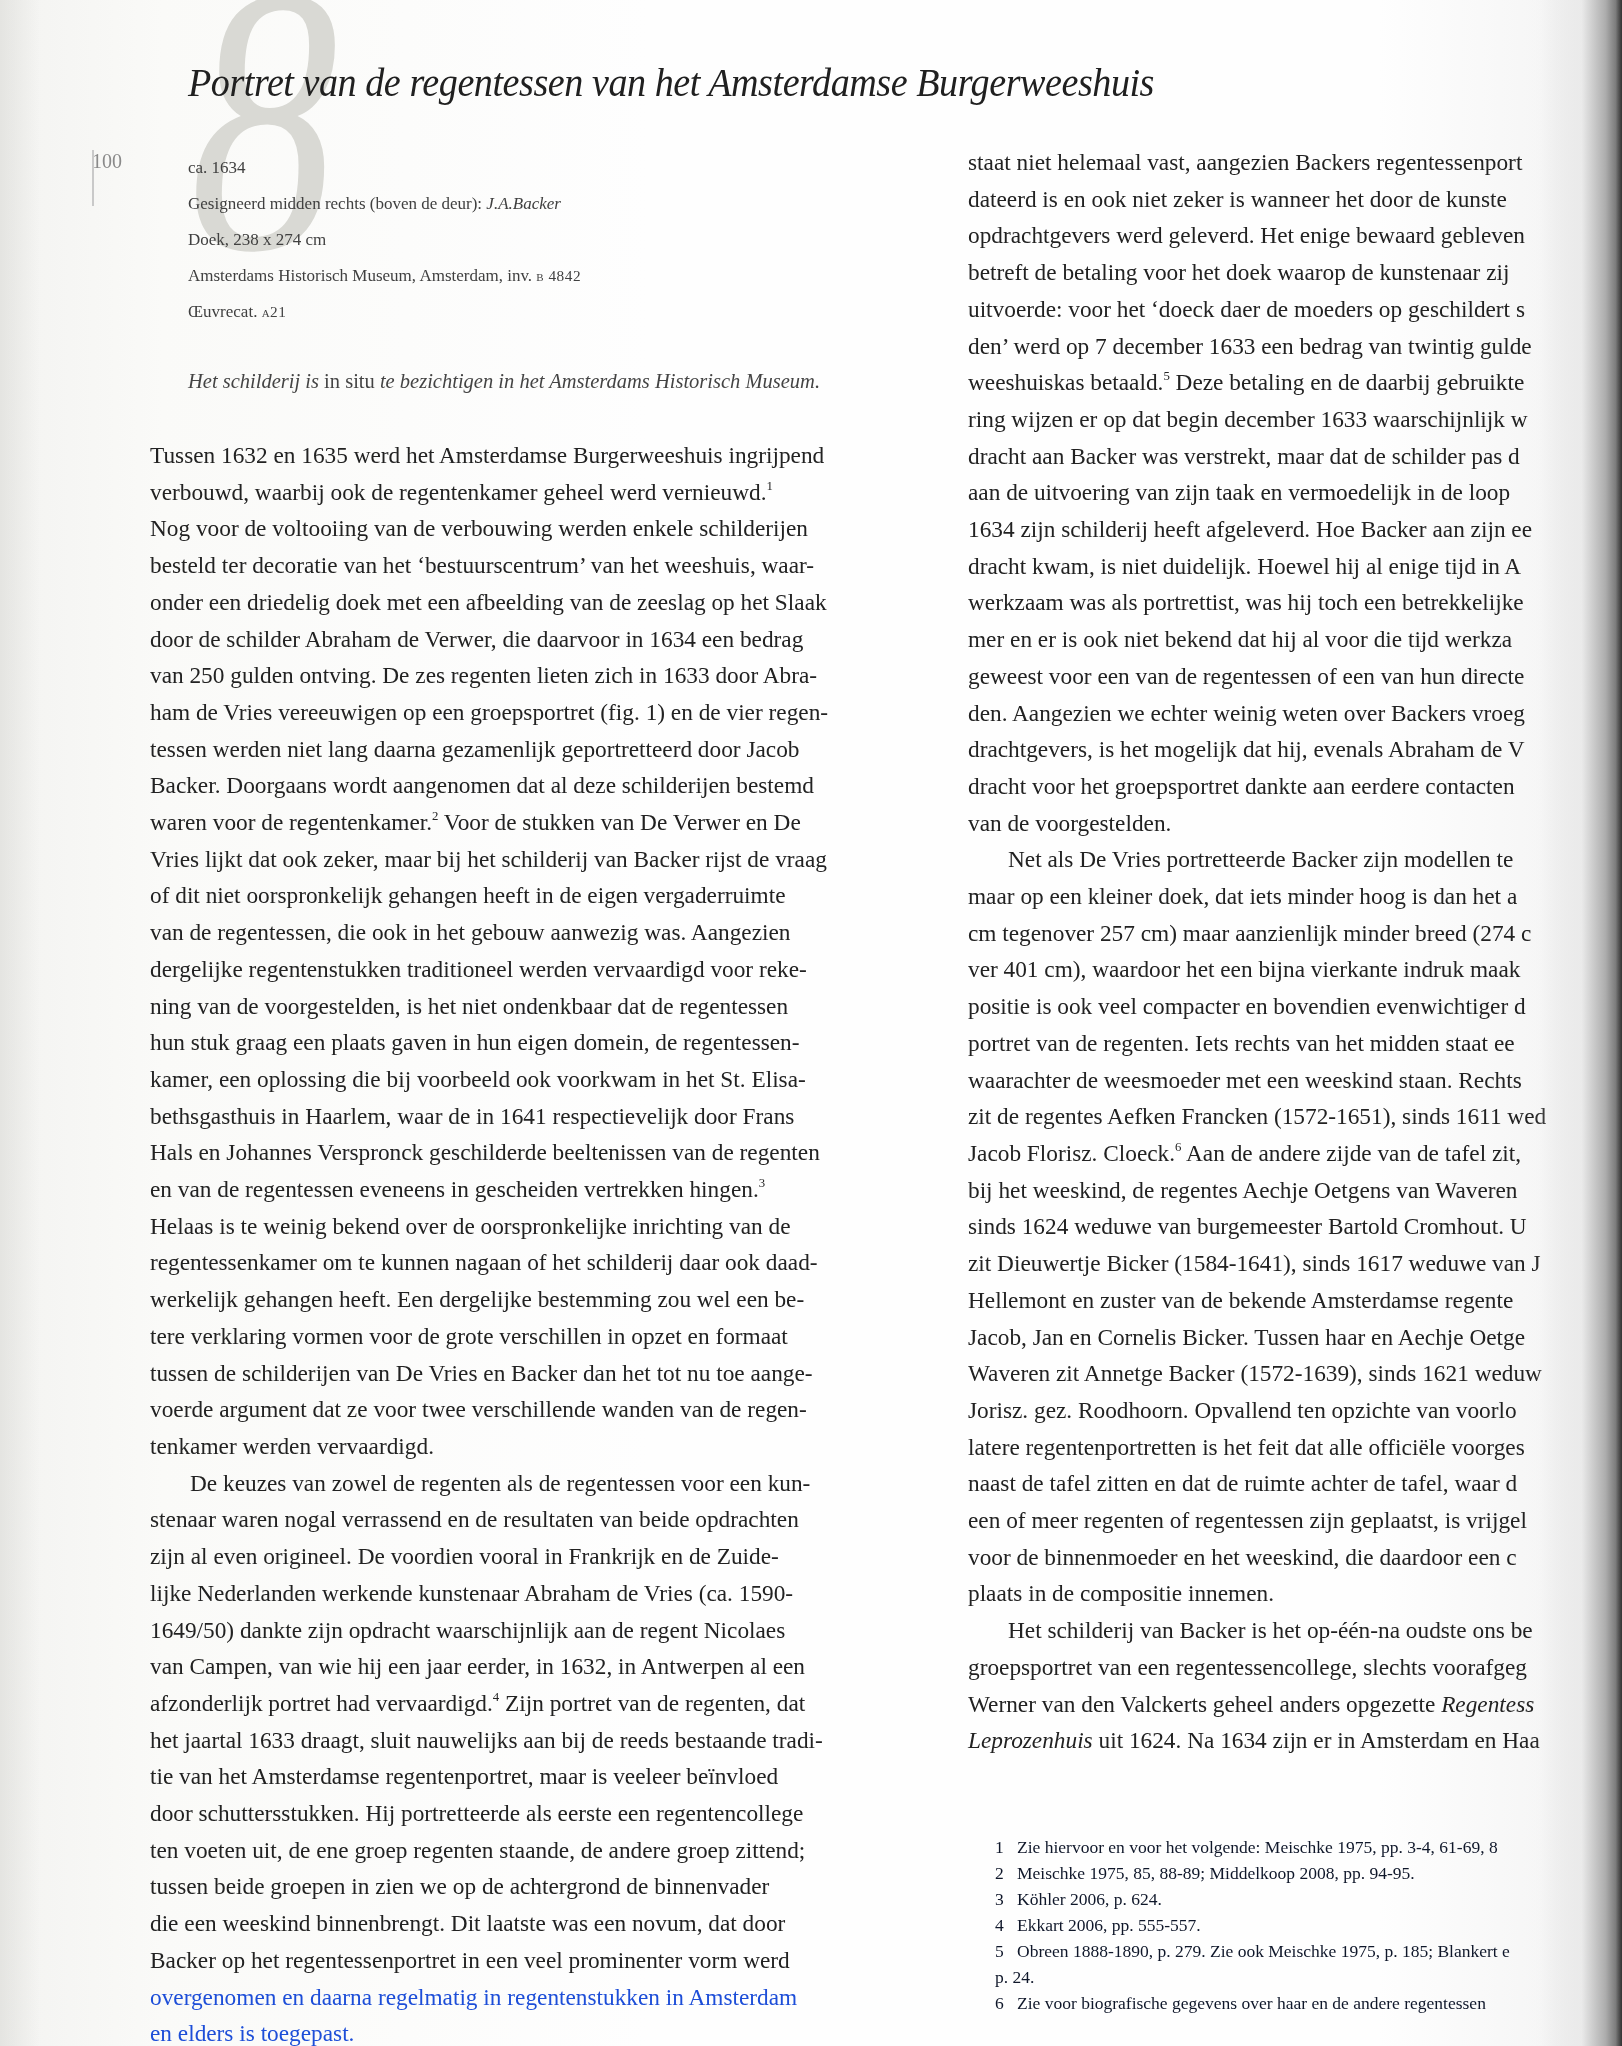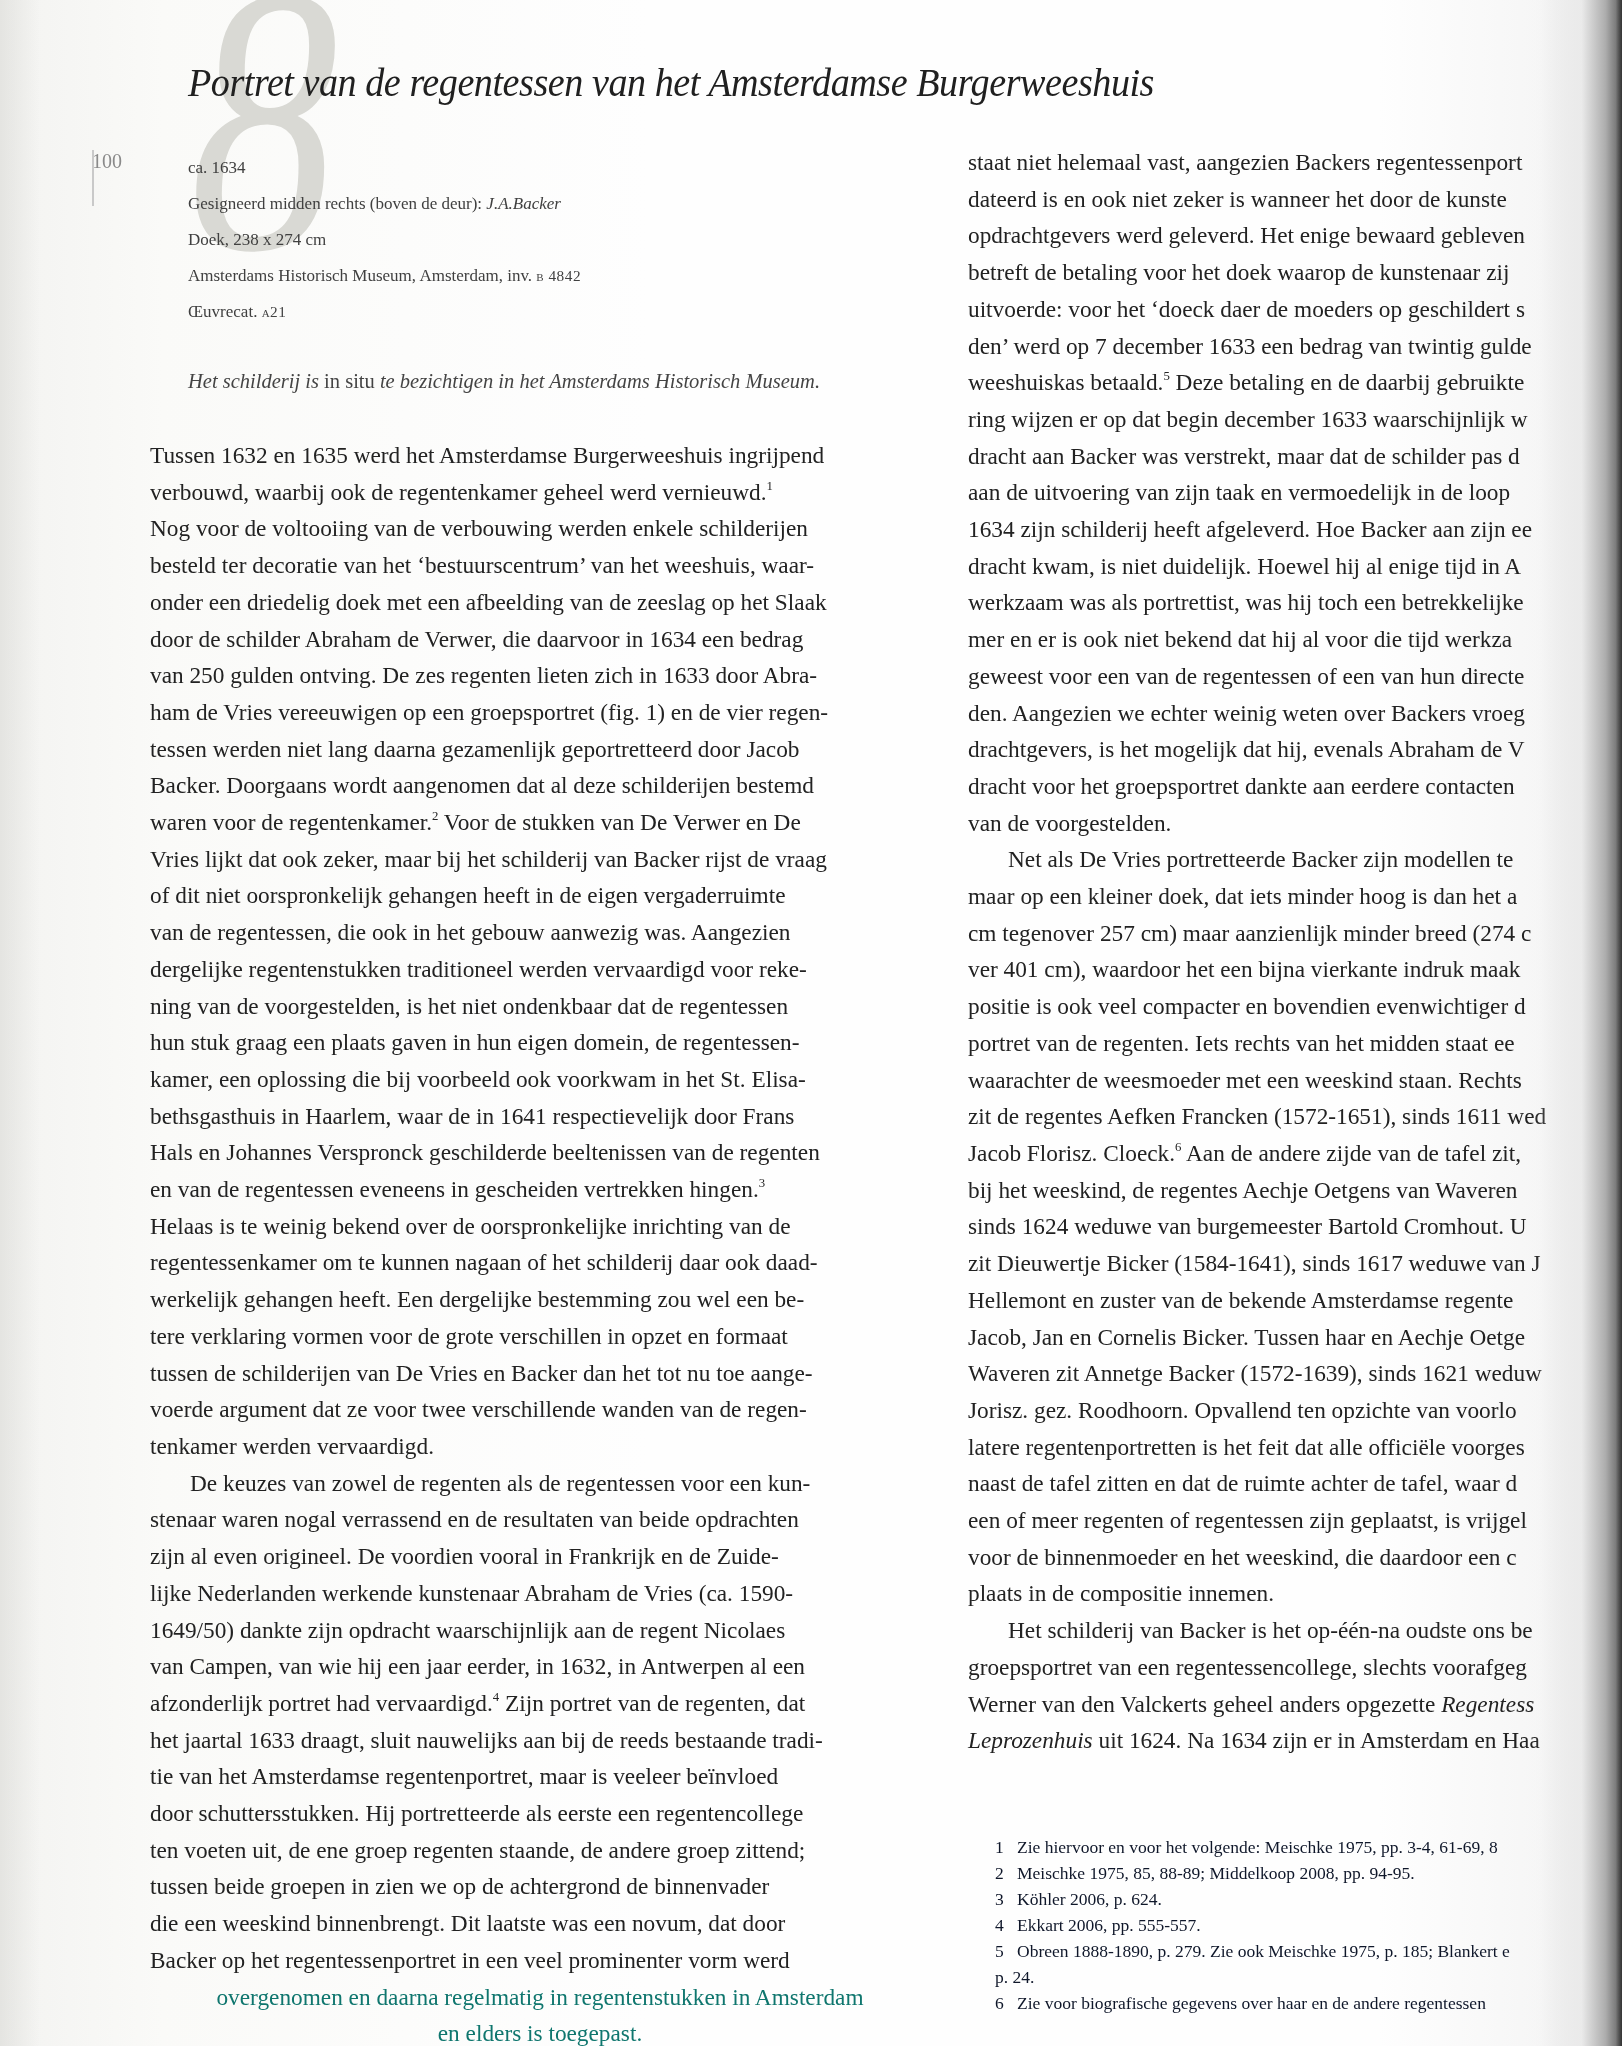--- a/index.html
+++ b/index.html
@@ -40,21 +40,21 @@
   }
   .note-line .it { font-style: italic; text-align: right; }
   .col {
     position: absolute; font-size: 23.3px; line-height: 36.7px; color: #222;
   }
   .col-left { left: 150px; top: 437px; width: 780px; }
   .col-right { left: 968px; top: 144px; width: 700px; }
   .line { white-space: nowrap; display: block; }
   .indent { padding-left: 40px; }
   sup { font-size: 0.55em; vertical-align: 0.75em; line-height: 0; }
-  .faded { color: #0f766e; text-align: center; }
+  .faded { color: #1d4ed8; }
   .footnotes {
     position: absolute; left: 995px; top: 1834px; font-size: 17.5px; line-height: 26px; color: #0f172a;
   }
   .footnotes .fn { white-space: nowrap; display: block; }
   .fn-num { display: inline-block; width: 22px; }
   .right-fade {
     position: absolute; right: 0; top: 0; width: 90px; height: 2046px;
     background: linear-gradient(to right, rgba(254,254,254,0) 0%, rgba(240,240,240,0.55) 55%, rgba(120,120,120,0.7) 93%, #333 100%);
     z-index: 5; pointer-events: none;
   }

